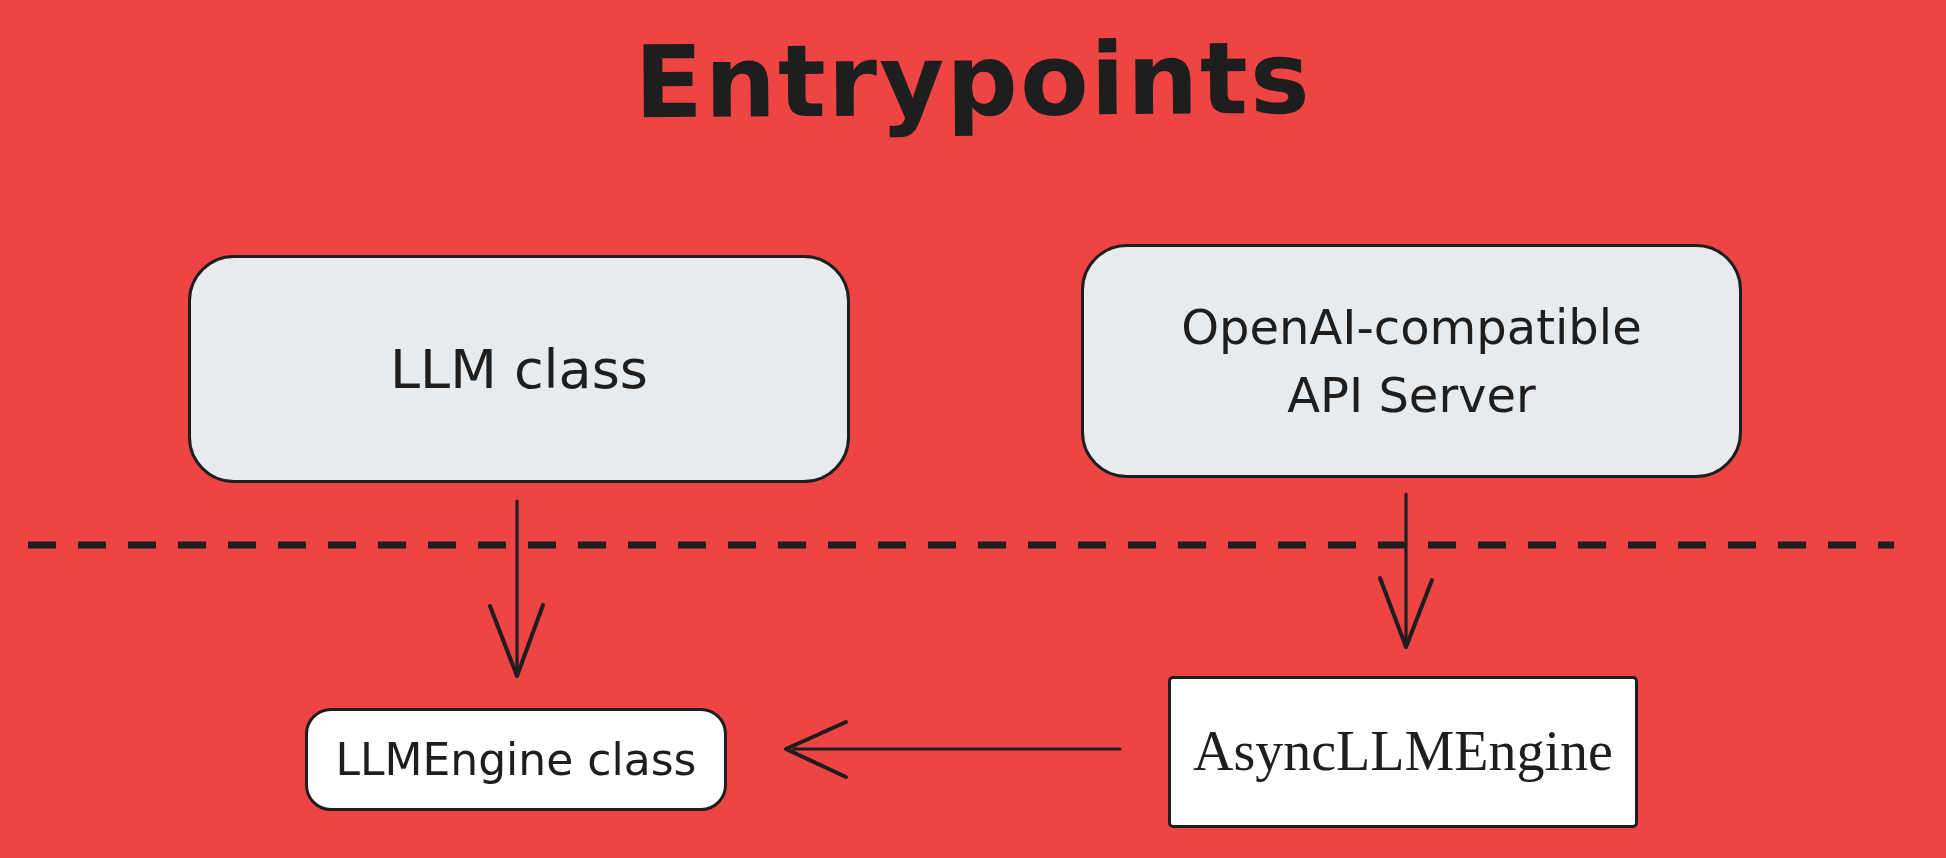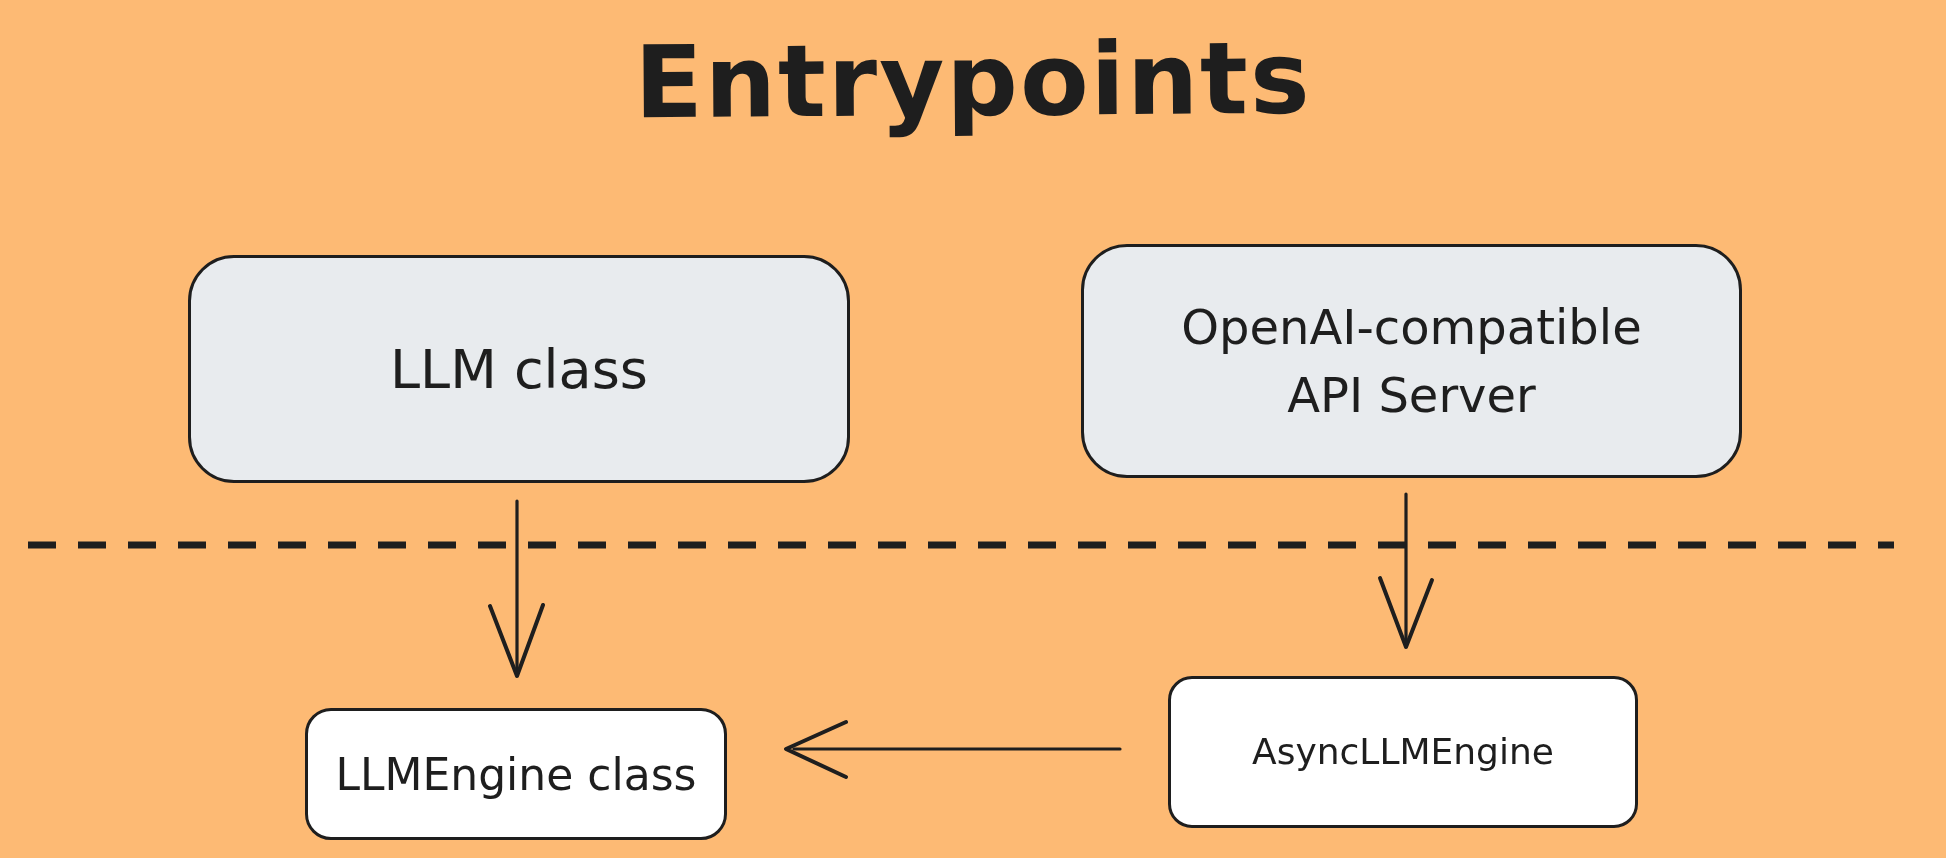--- a/index.html
+++ b/index.html
@@ -5,21 +5,21 @@
   html, body {
     margin: 0;
     padding: 0;
     background: #ffffff;
     font-family: "DejaVu Sans", "Liberation Sans", sans-serif;
   }
   #canvas {
     position: relative;
     width: 1946px;
     height: 858px;
-    background: #fdba74;
+    background: #ef4444;
     overflow: hidden;
     color: #1e1e1e;
   }
   .title {
     position: absolute;
     top: 22px;
     left: 0;
     width: 100%;
     text-align: center;
     font-size: 100px;
@@ -46,29 +46,30 @@
     border-radius: 46px;
     font-size: 54px;
   }
   #node-api-server {
     left: 1081px; top: 244px; width: 661px; height: 234px;
     border-radius: 46px;
     font-size: 48px;
     line-height: 1.42;
   }
   #node-llm-engine {
-    left: 305px; top: 708px; width: 422px; height: 132px;
+    left: 305px; top: 708px; width: 422px; height: 103px;
     border-radius: 26px;
     font-size: 44px;
   }
   #node-async-llm-engine {
     left: 1168px; top: 676px; width: 470px; height: 152px;
-    border-radius: 24px;
-    font-size: 36px;
+    border-radius: 5px;
+    font-size: 56px;
     line-height: 1.35;
+    font-family: Liberation Serif, serif;
   }
   .connectors {
     position: absolute;
     left: 0; top: 0;
     width: 1946px;
     height: 858px;
     pointer-events: none;
   }
   .connectors .dashed {
     stroke: #1e1e1e;

